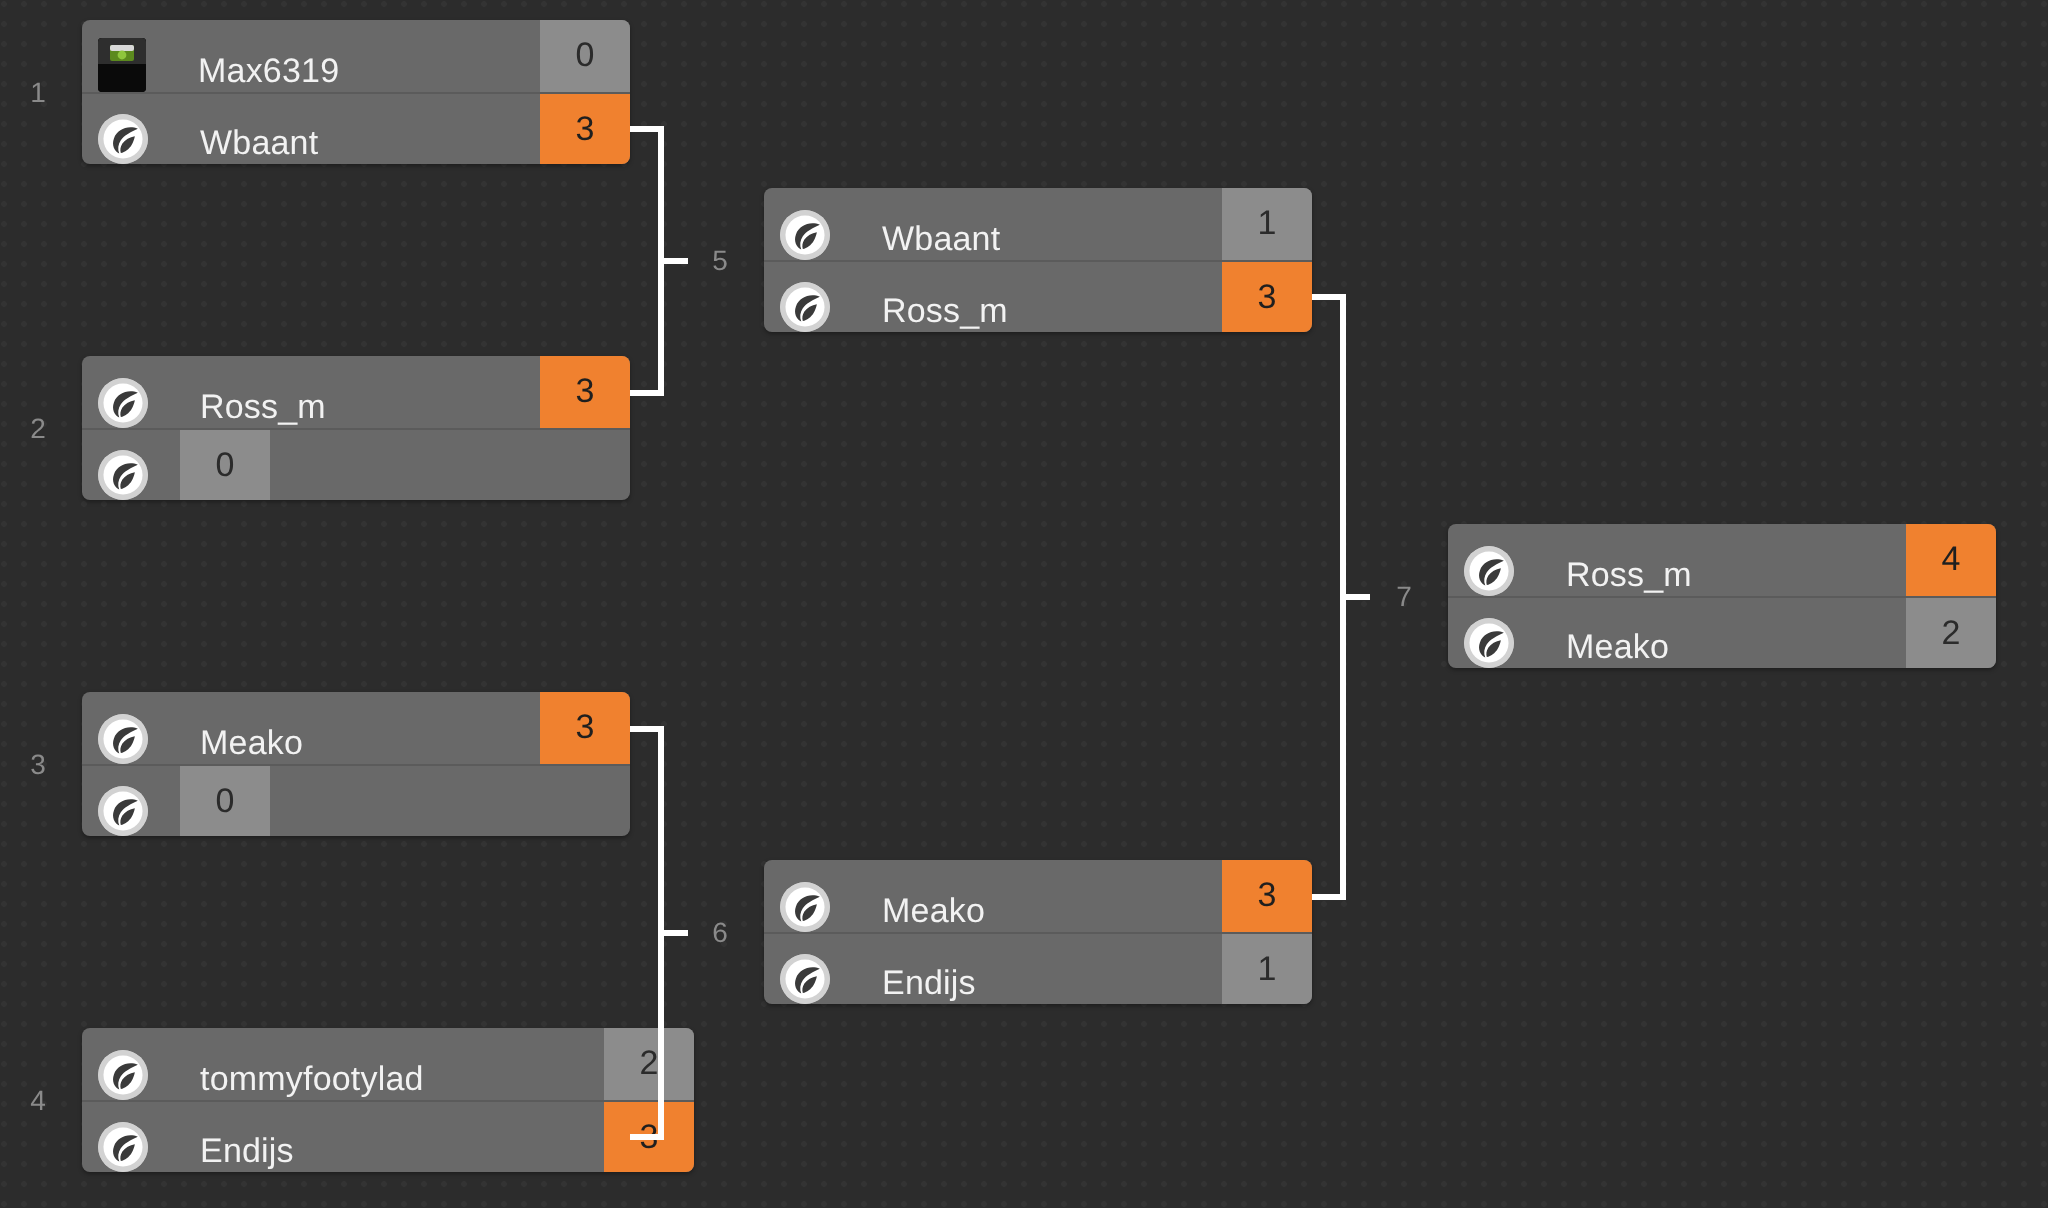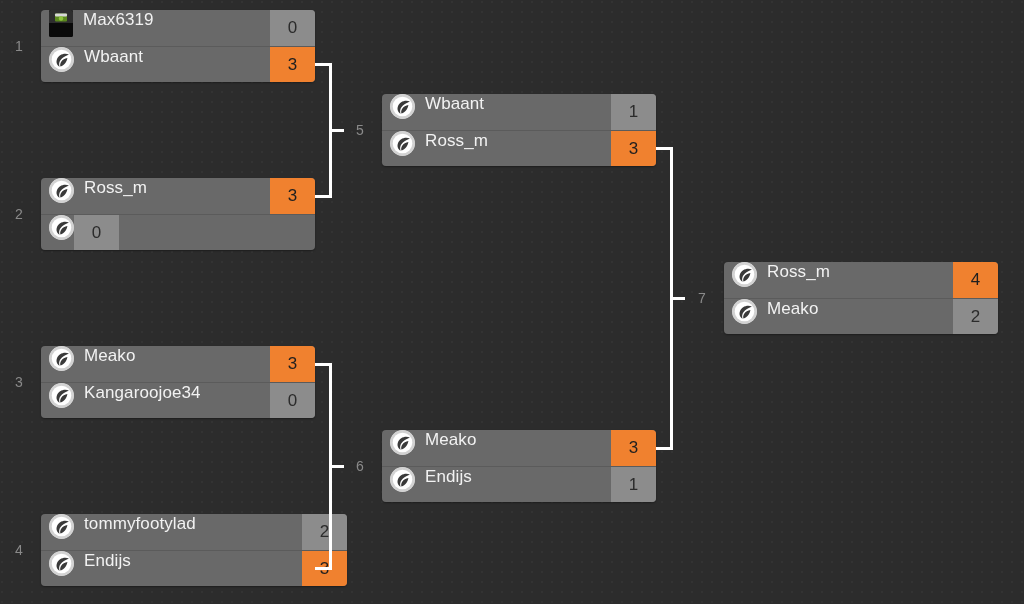--- a/index.html
+++ b/index.html
@@ -28,23 +28,24 @@
   .match {
     position: absolute;
     border-radius: 4px;
     overflow: hidden;
     box-shadow: 0 1px 2px rgba(0,0,0,0.35);
   }
 
   .slot {
     position: relative;
     display: flex;
-    align-items: flex-start;
+    align-items: flex-end;
     height: 36px;
     background: #696969;
+    gap: 16px;
   }
 
   .slot.bottom {
     border-top: 1px solid #5b5b5b;
   }
 
   .slot-avatar {
     flex: 0 0 auto;
     width: 25px;
     height: 25px;
@@ -185,21 +186,20 @@
       </div>
       <div class="slot bottom">
         <span class="slot-avatar">
           <svg viewBox="0 0 32 32" aria-hidden="true">
             <circle cx="16" cy="16" r="16" fill="#d2d2d2"></circle>
             <circle cx="16" cy="16" r="12.5" fill="#ffffff"></circle>
             <path d="M25.5 9.5c-6.2-2.6-13.2 0.4-15.3 6.1-1.6 4.3 0.3 8.2 3.4 9.6 -1.1-2.6-0.8-5.8 1-8.4 2.2-3.2 6.2-5 10.9-7.3z" fill="#3a3a3a"></path>
             <path d="M23.6 14.2c-3.3 0.6-6.3 2.2-8 4.7-1.3 2-1.6 4.2-1 6 2.6-0.4 5.3-2.4 7-5.3 1-1.7 1.6-3.6 2-5.4z" fill="#3a3a3a"></path>
           </svg>
         </span>
-        <span class="slot-name">Kangaroojoe34</span>
         <span class="slot-score">0</span>
       </div>
     </div>
     <div class="match-no" style="left: 10px; top: 374px;">3</div>
     <div class="match" style="left: 41px; top: 514px; width: 306px;">
       <div class="slot">
         <span class="slot-avatar">
           <svg viewBox="0 0 32 32" aria-hidden="true">
             <circle cx="16" cy="16" r="16" fill="#d2d2d2"></circle>
             <circle cx="16" cy="16" r="12.5" fill="#ffffff"></circle>

